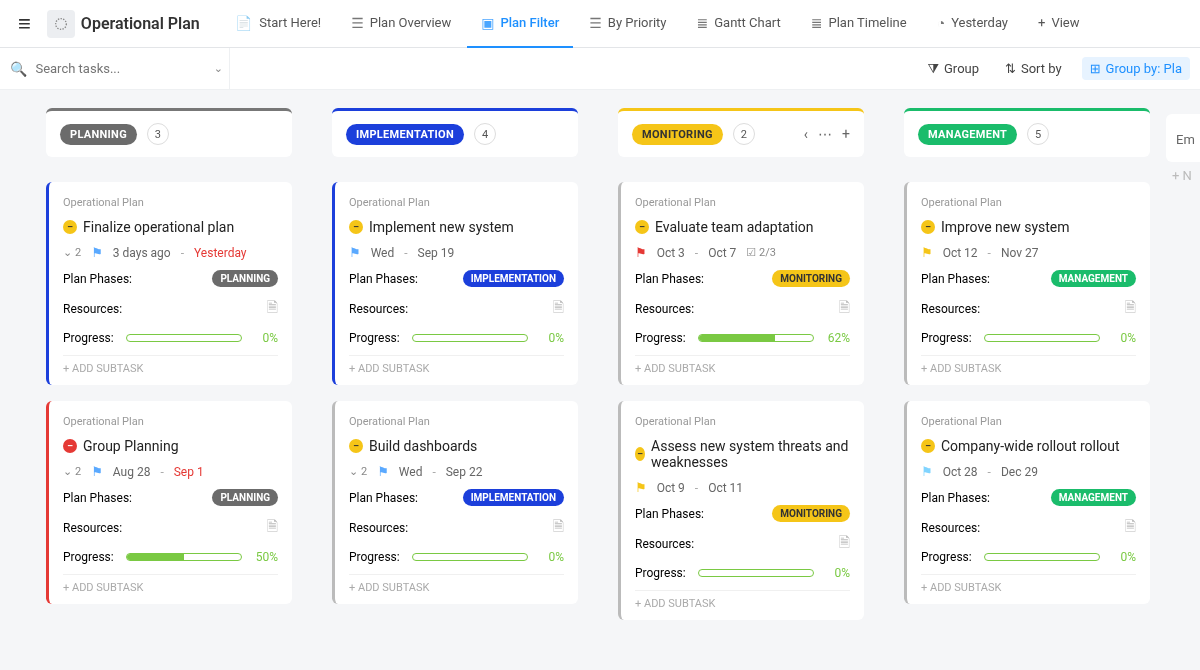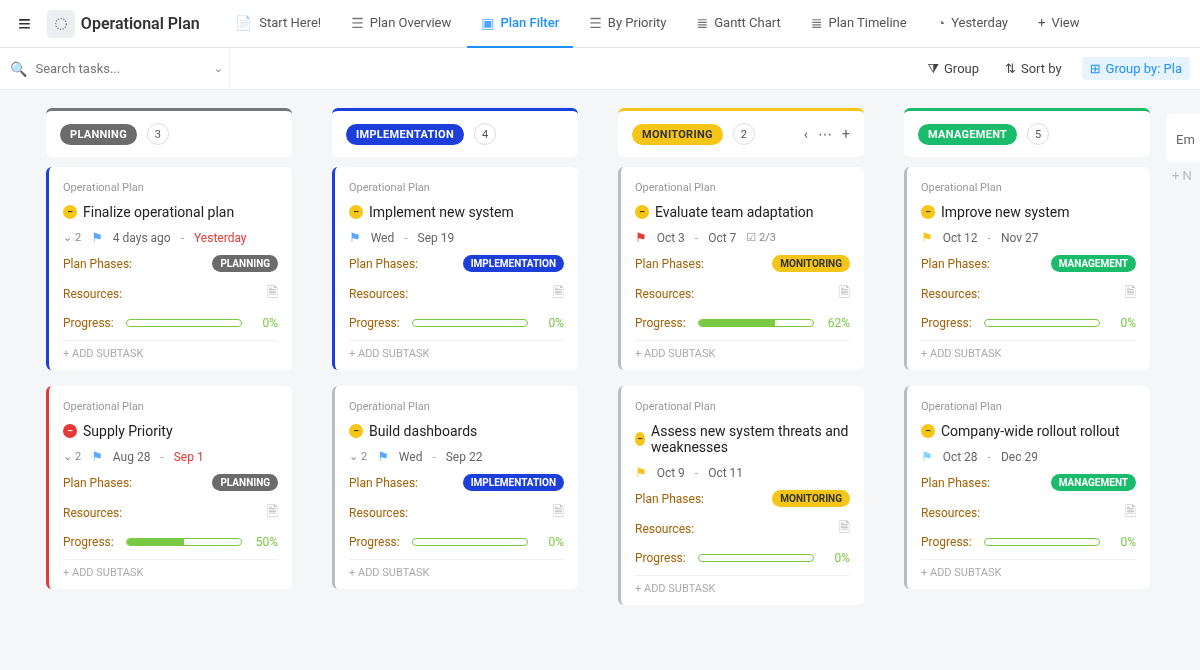--- a/index.html
+++ b/index.html
@@ -19,21 +19,21 @@
 .toolbar { display: flex; align-items: center; background: #fff; height: 42px; padding: 0 10px; justify-content: space-between; border-bottom: 1px solid #eef0f2; }
 .search { display: flex; align-items: center; gap: 8px; width: 220px; border-right: 1px solid #eef0f2; height: 42px; padding-right: 6px; }
 .search .mag { font-size: 14px; color: #666; }
 .search input { border: none; outline: none; font-size: 13px; color: #555; flex: 1; }
 .search .chev { color: #888; font-size: 11px; }
 .right-tools { display: flex; align-items: center; gap: 14px; font-size: 13px; color: #444; }
 .tool { display: flex; align-items: center; gap: 5px; cursor: pointer; padding: 4px 6px; }
 .tool.groupby { background: #e7f3ff; color: #1e90ff; border-radius: 4px; padding: 4px 8px; }
 
 .board { display: flex; gap: 16px; padding: 18px 22px; overflow-x: auto; }
-.column { flex: 0 0 270px; display: flex; flex-direction: column; gap: 10px; padding-left: 24px; }
+.column { flex: 0 0 270px; display: flex; flex-direction: column; gap: 25px; padding-left: 24px; }
 .col-header { background: #fff; border-radius: 6px; padding: 12px 14px; display: flex; align-items: center; gap: 10px; border-top: 3px solid transparent; min-height: 48px; }
 .col-header.planning { border-top-color: #777; }
 .col-header.implementation { border-top-color: #1c3fdb; }
 .col-header.monitoring { border-top-color: #f5c518; }
 .col-header.management { border-top-color: #1abc6b; }
 .pill { font-size: 11px; font-weight: 700; padding: 4px 10px; border-radius: 12px; letter-spacing: .3px; }
 .pill.planning { background: #6b6b6b; color: #fff; }
 .pill.implementation { background: #1c3fdb; color: #fff; }
 .pill.monitoring { background: #f5c518; color: #333; }
 .pill.management { background: #1abc6b; color: #fff; }
@@ -54,21 +54,21 @@
 .flag { font-size: 13px; }
 .flag.blue { color: #5aa9ff; }
 .flag.red { color: #e53935; }
 .flag.yellow { color: #f5c518; }
 .flag.lightblue { color: #80d4ff; }
 .dot { color: #aaa; }
 .overdue { color: #e53935; }
 .check-ind { display: flex; align-items: center; gap: 3px; color: #888; font-size: 11px; }
 
 .field-row { display: flex; align-items: center; justify-content: space-between; font-size: 12px; color: #555; }
-.field-label { color: #a16207; }
+.field-label { color: #000000; }
 .pill-sm { font-size: 10px; padding: 3px 8px; border-radius: 10px; font-weight: 700; }
 .pill-sm.planning { background: #6b6b6b; color: #fff; }
 .pill-sm.implementation { background: #1c3fdb; color: #fff; }
 .pill-sm.monitoring { background: #f5c518; color: #333; }
 .pill-sm.management { background: #1abc6b; color: #fff; }
 .resource-icon { color: #bbb; font-size: 14px; }
 
 .progress-wrap { display: flex; align-items: center; gap: 8px; flex: 1; margin-left: 12px; }
 .progress-bar { flex: 1; height: 8px; border: 1px solid #7ac943; border-radius: 6px; overflow: hidden; position: relative; }
 .progress-fill { height: 100%; background: #7ac943; }
@@ -159,21 +159,21 @@
     <div id="col-planning" style="display: flex; flex-direction: column; gap: 16px;">
         <div class="card blue">
     <div class="breadcrumb">Operational Plan</div>
     <div class="task-title">
       <span class="status-dot yellow">–</span>
       <span>Finalize operational plan</span>
     </div>
     <div class="meta-row">
             <span class="subtask-ind">⌄ 2</span>
             <span class="flag blue">⚑</span>
-            <span>4 days ago</span>
+            <span>3 days ago</span>
             <span class="dot">-</span>
             <span class="overdue">Yesterday</span>
           </div>
     <div class="field-row">
       <span class="field-label">Plan Phases:</span>
       <span class="pill-sm planning">PLANNING</span>
     </div>
     <div class="field-row">
       <span class="field-label">Resources:</span>
       <span class="resource-icon">🗎</span>
@@ -186,21 +186,21 @@
               </div>
         <span class="progress-pct">0%</span>
       </div>
     </div>
     <div class="add-subtask">+ ADD SUBTASK</div>
   </div>
         <div class="card red">
     <div class="breadcrumb">Operational Plan</div>
     <div class="task-title">
       <span class="status-dot red">–</span>
-      <span>Supply Priority</span>
+      <span>Group Planning</span>
     </div>
     <div class="meta-row">
             <span class="subtask-ind">⌄ 2</span>
             <span class="flag blue">⚑</span>
             <span>Aug 28</span>
             <span class="dot">-</span>
             <span class="overdue">Sep 1</span>
           </div>
     <div class="field-row">
       <span class="field-label">Plan Phases:</span>

